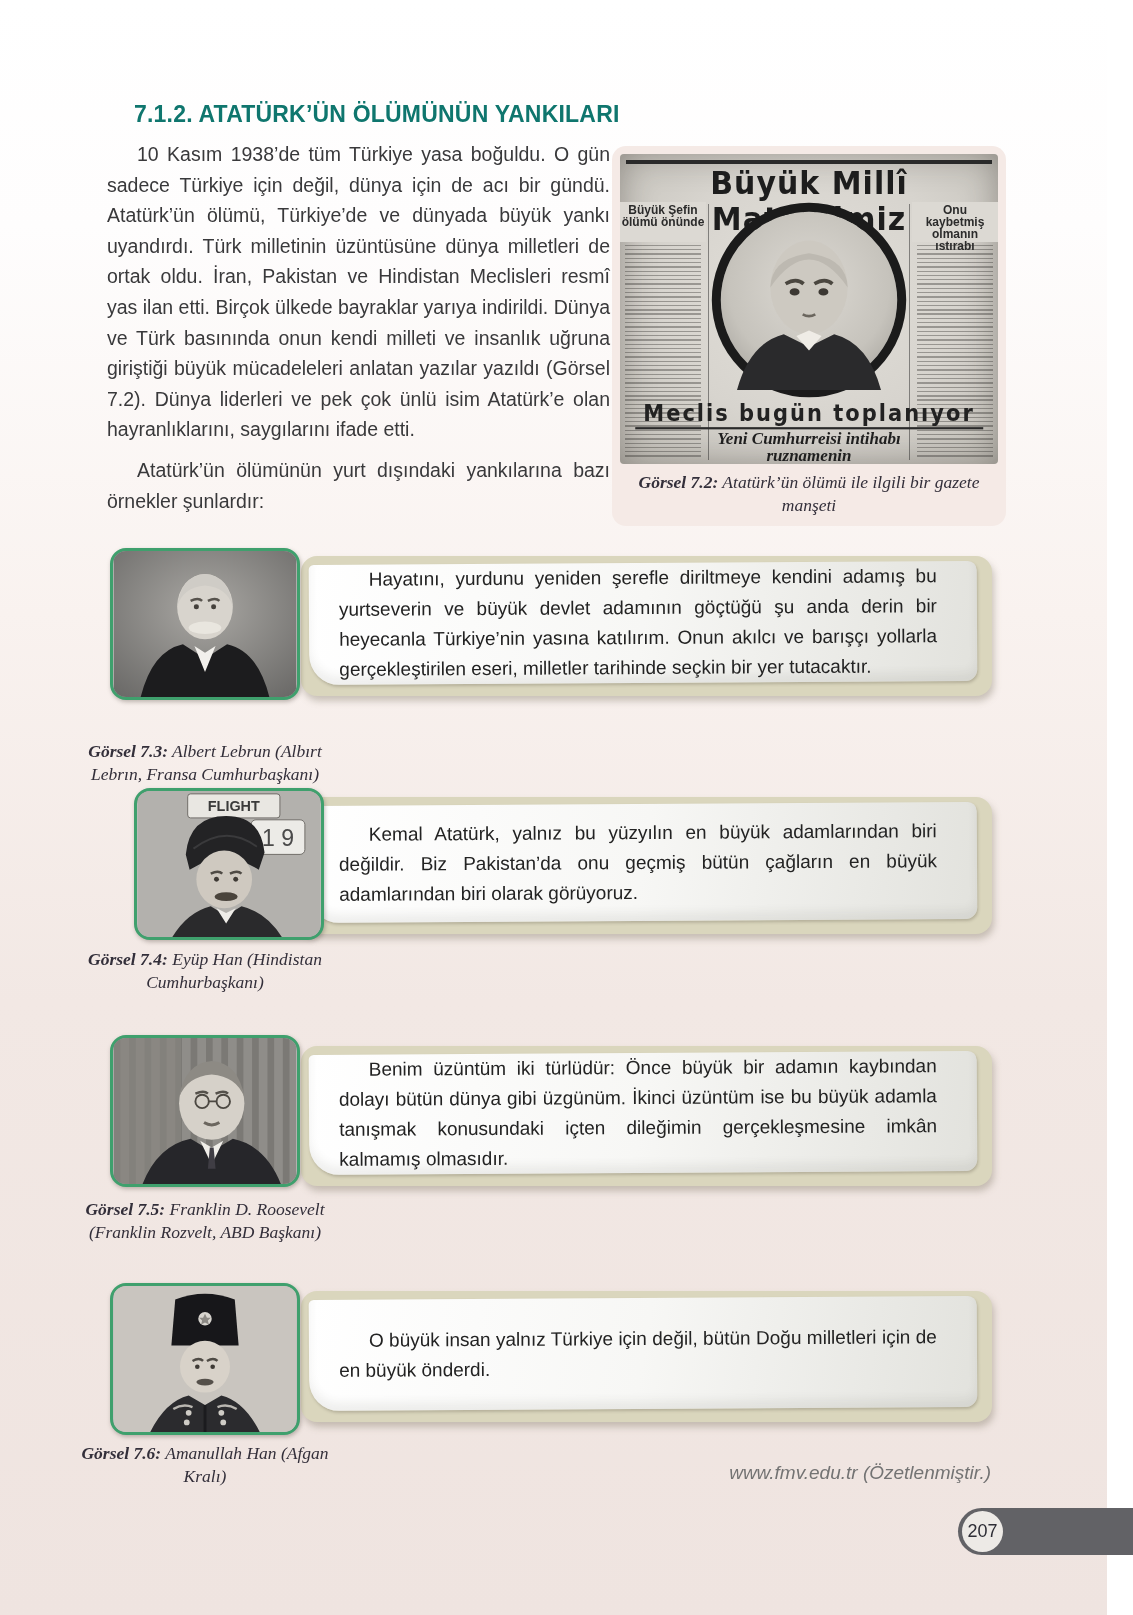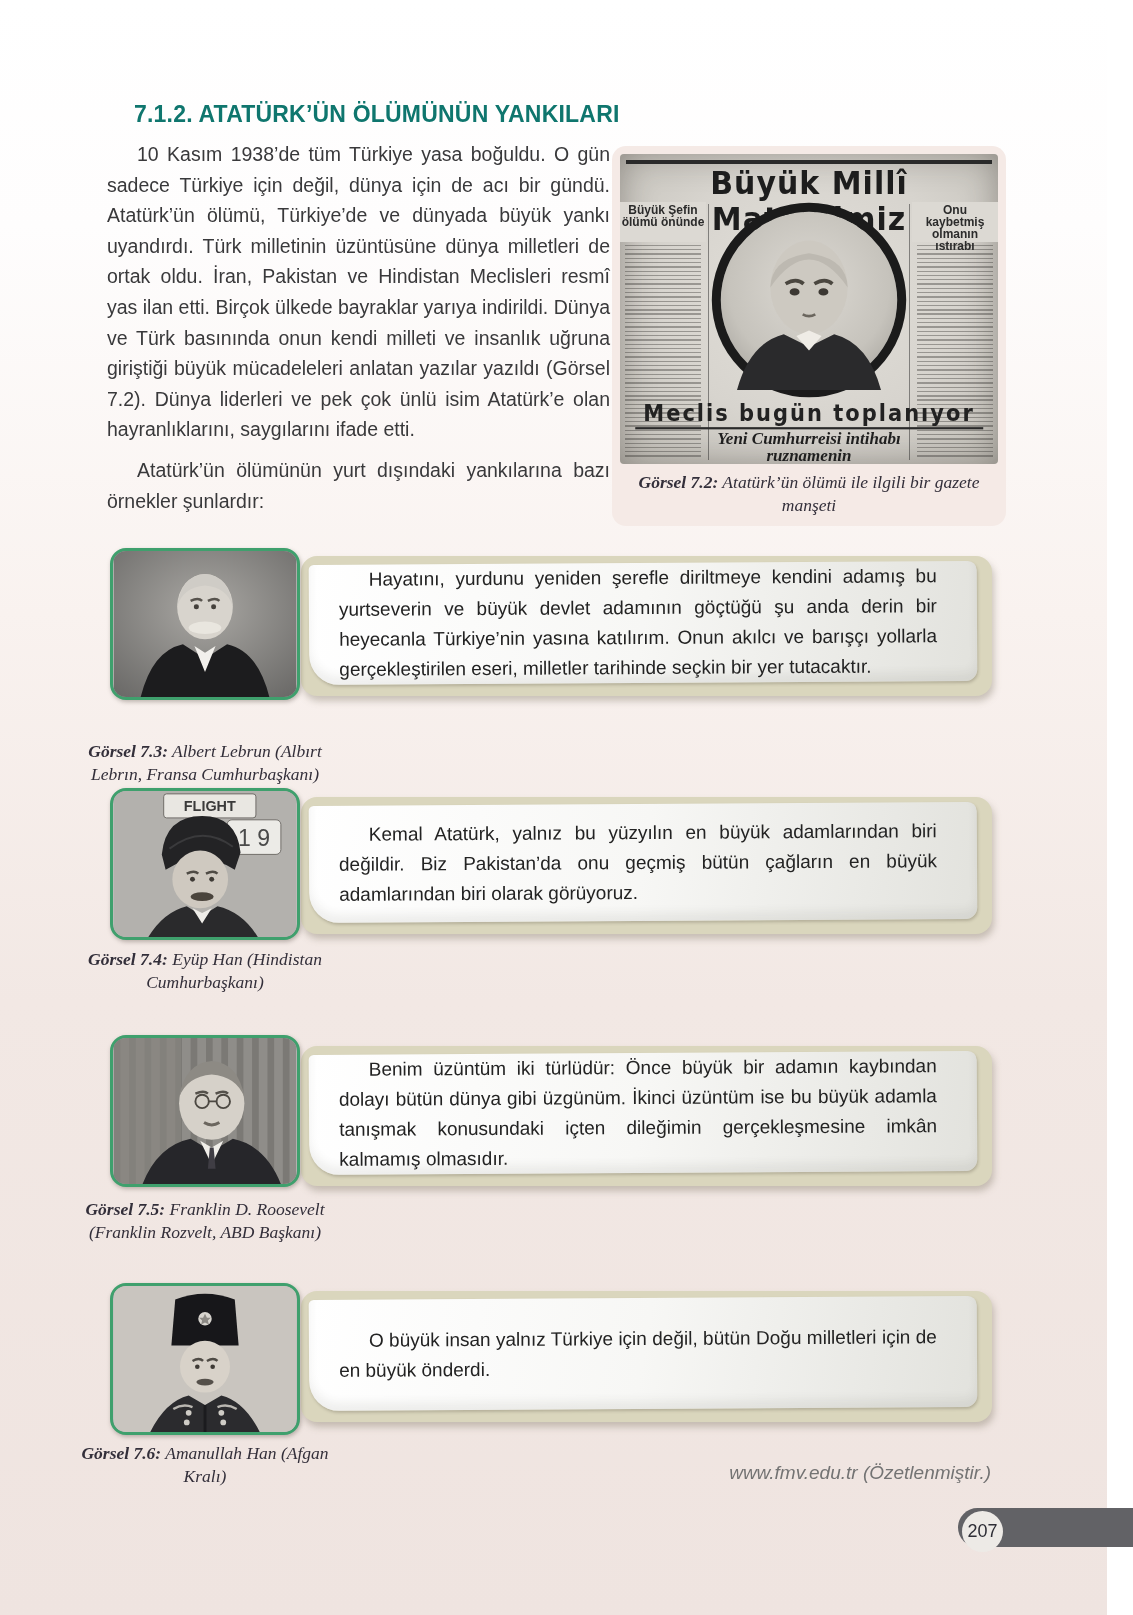--- a/index.html
+++ b/index.html
@@ -66,21 +66,21 @@
            border-radius:16px; overflow:hidden; background:#8a8a88; z-index:3;
            box-shadow:inset 0 0 0 2px rgba(255,255,255,.45), 1px 2px 4px rgba(80,70,60,.35); }
   .photo svg { display:block; }
 
   .pcaption { position:absolute; left:80px; width:250px; text-align:center;
               font-family:"Liberation Serif", serif; font-style:italic; font-size:17.5px;
               line-height:23px; color:#332f3a; }
 
   
   .footer-src { position:absolute; right:142px; top:1462px; font-style:italic; font-size:19px; color:#737373; }
-  .badge-bar { position:absolute; left:958px; top:1508px; width:175px; height:39px;
+  .badge-bar { position:absolute; left:958px; top:1508px; width:175px; height:47px;
                background:#626266; border-radius:24px 0 0 24px; }
   .badge-circle { position:absolute; left:4px; top:3px; width:41px; height:41px; border-radius:50%;
                   background:#edeae6; display:flex; align-items:center; justify-content:center;
                   font-size:18px; color:#2e2e36; }
 </style>
 </head>
 <body>
 
 <div class="page">
   <div class="bg-grad"></div>
@@ -172,21 +172,21 @@
       <path d="M80,52 q8,-4 12,0" stroke="#57534d" stroke-width="2.5" fill="none"></path>
       <path d="M98,52 q8,-4 12,0" stroke="#57534d" stroke-width="2.5" fill="none"></path>
       <circle cx="86" cy="58" r="2.6" fill="#44403b"></circle>
         <circle cx="104" cy="58" r="2.6" fill="#44403b"></circle>
       <ellipse cx="95" cy="80" rx="17" ry="6.5" fill="#e9e6df"></ellipse>
       <path d="M28,152 Q40,104 72,97 L95,112 L118,97 Q150,104 162,152 Z" fill="#1c1c1e"></path>
       <path d="M84,99 L95,126 L106,99 L95,106 Z" fill="#f2f0ec"></path>
     </svg>
   </div>
 
-  <div class="photo" style="top:788px;">
+  <div class="photo" style="top:788px;margin-left:24px;">
     <svg width="184" height="146" viewBox="0 0 190 152">
       <rect width="190" height="152" fill="#b3b1ad"></rect>
       <rect x="52" y="3" width="96" height="25" rx="3" fill="#e9e7e2" stroke="#6d6a65"></rect>
       <text x="100" y="21" text-anchor="middle" font-family="Liberation Sans, sans-serif" font-size="15" font-weight="bold" fill="#3a3a3a">FLIGHT</text>
       <rect x="118" y="30" width="56" height="36" rx="5" fill="#ecebe7" stroke="#6d6a65"></rect>
       <text x="146" y="57" text-anchor="middle" font-family="Liberation Sans, sans-serif" font-size="24" fill="#4a4a4a">1 9</text>
       <path d="M50,66 Q54,26 92,26 Q128,26 132,64 L126,82 Q104,68 76,70 L54,82 Z" fill="#232325"></path>
       <path d="M58,60 q34,-26 66,-2" stroke="#3a3a3c" stroke-width="2" fill="none"></path>
       <ellipse cx="90" cy="92" rx="29" ry="30" fill="#cfc9c0"></ellipse>
       <path d="M76,86 q8,-4 12,0" stroke="#4f4b45" stroke-width="2.5" fill="none"></path>

